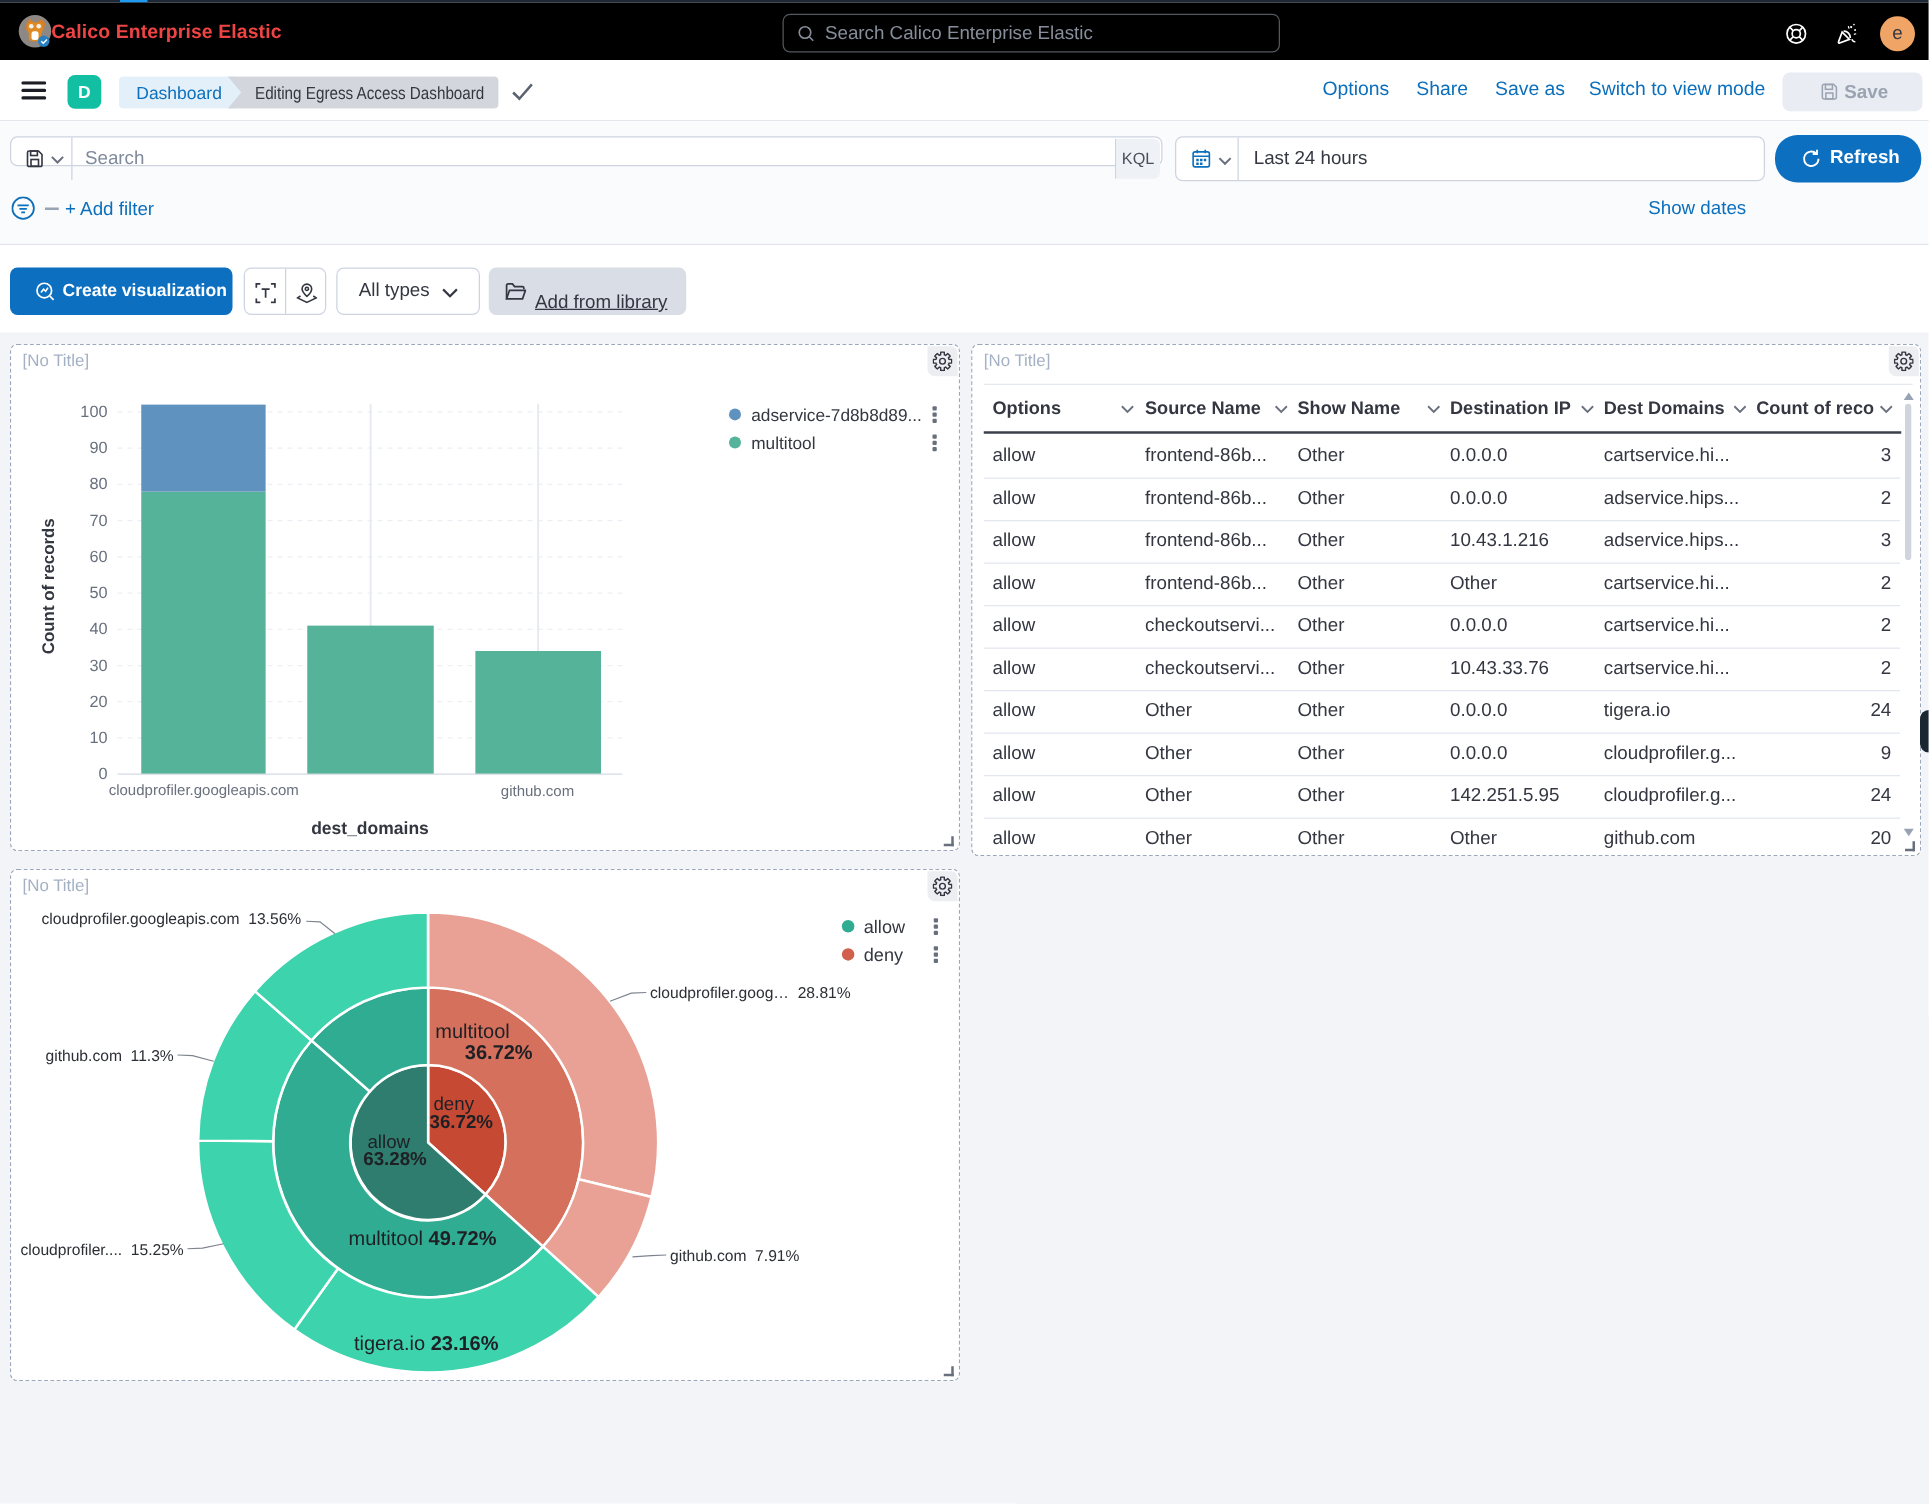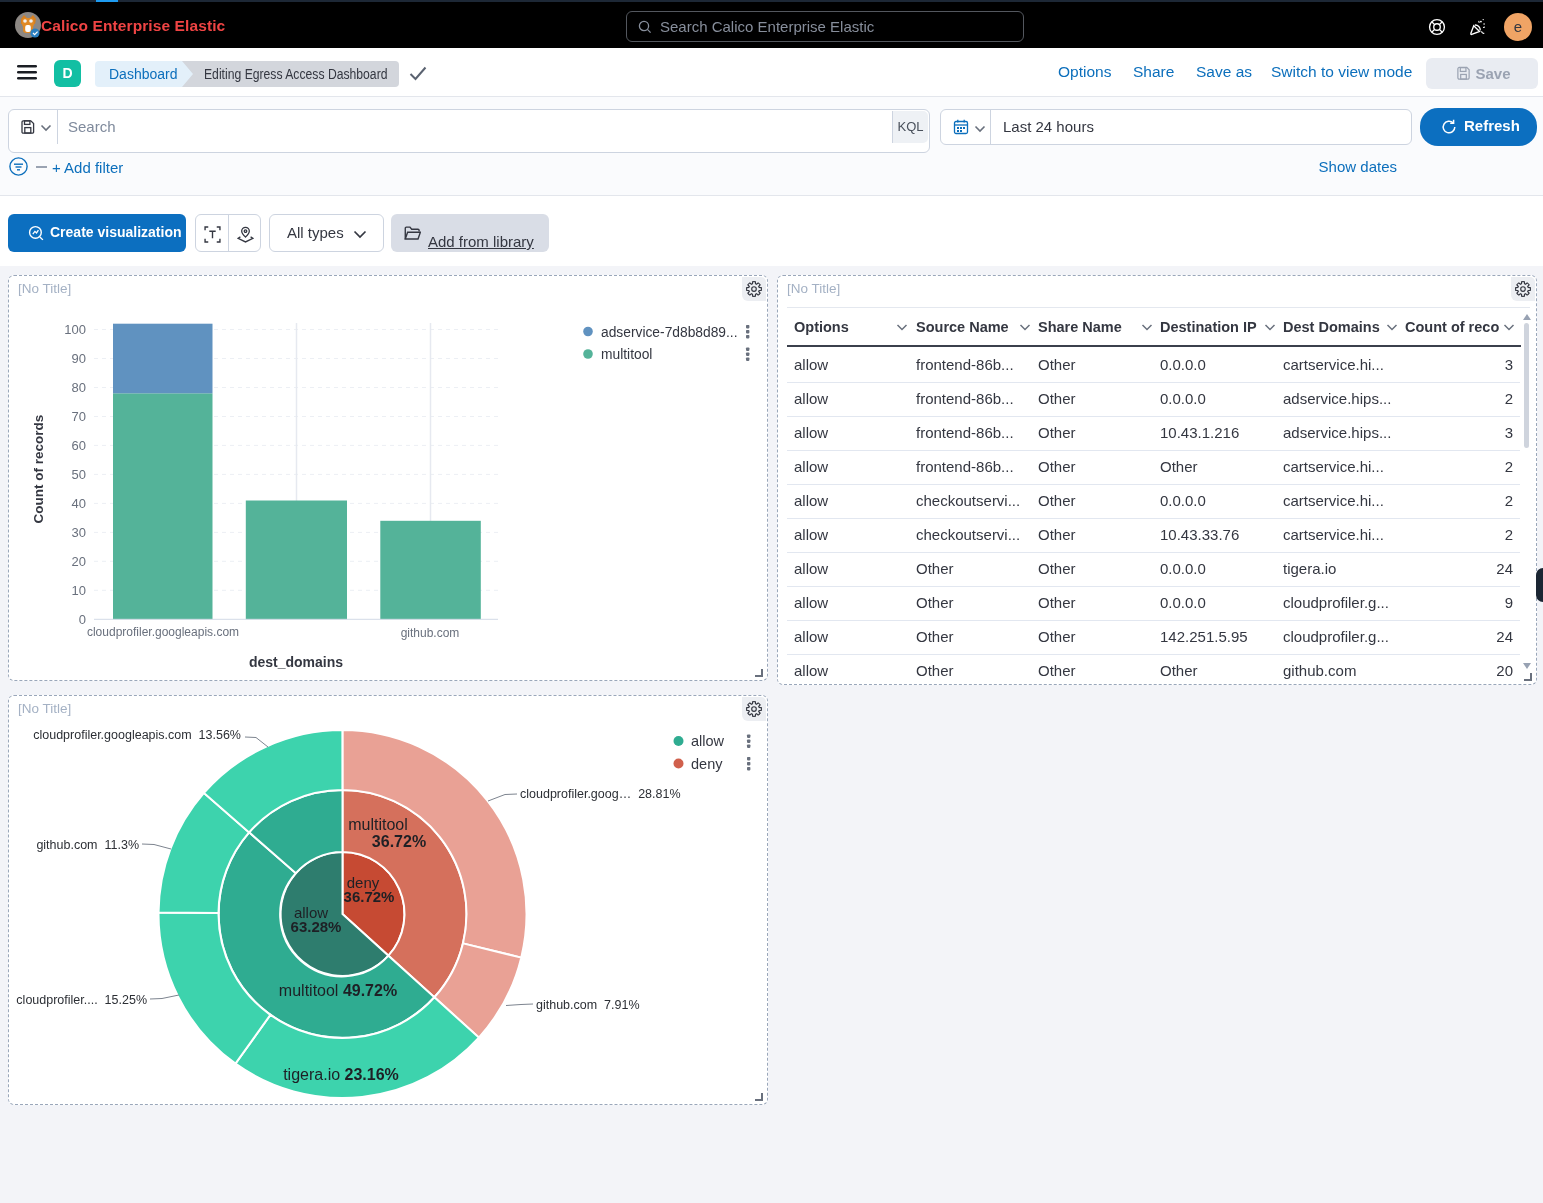--- a/index.html
+++ b/index.html
@@ -20,21 +20,21 @@
 #dbadge { left:54px; top:12px; width:27px; height:27px; border-radius:6px; background:#12bfa3; color:#fff; font-weight:bold; font-size:14px; text-align:center; line-height:27px; }
 .crumb1 { left:95px; top:13px; height:26px; background:#e3f0fa; color:#0c6fbc; font-size:14px; line-height:26px; padding:0 24px 0 14px; border-radius:4px 0 0 4px;
   clip-path: polygon(0 0, calc(100% - 13px) 0, 100% 50%, calc(100% - 13px) 100%, 0 100%); }
 .crumb2 { left:182px; top:13px; width:217px; height:26px; background:#d3d6dc; color:#343741; font-size:14px; line-height:26px; padding:0 0 0 22px; white-space:nowrap; overflow:hidden; border-radius:0 4px 4px 0;
   clip-path: polygon(0 0, 100% 0, 100% 100%, 0 100%, 11px 50%); }
 .navlink { top:15px; position:absolute; color:#0c6fbc; font-size:15.5px; }
 #savebtn { left:1426px; top:10px; width:112px; height:31px; background:#e9ecf2; border-radius:6px; color:#9ba3b2; font-size:15px; font-weight:bold; text-align:center; line-height:31px; }
 
 
 #qsection { left:0; top:97px; width:1543px; height:99px; background:#fafbfd; border-bottom:1px solid #e3e6ec; }
-#qbar { left:8px; top:12px; width:922px; height:44px; background:#fff; border:1px solid #cdd4e0; border-radius:6px; }
+#qbar { left:8px; top:12px; width:922px; height:24px; background:#fff; border:1px solid #cdd4e0; border-radius:6px; }
 #qleft { left:0; top:0; width:49px; height:34px; border-right:1px solid #cdd4e0; }
 #qph { left:59px; top:8px; color:#7f8a9c; font-size:15px; }
 #kql { right:1px; top:1px; width:36px; height:32px; background:#eef1f5; border-left:1px solid #cdd4e0; border-radius:0 5px 5px 0; color:#49505b; font-size:13px; text-align:center; line-height:32px; }
 #dpicker { left:940px; top:12px; width:472px; height:36px; background:#fff; border:1px solid #cdd4e0; border-radius:6px; }
 #dleft { left:0; top:0; width:50px; height:34px; border-right:1px solid #cdd4e0; }
 #dtext { left:62px; top:8px; color:#343741; font-size:15px; }
 #showdates { right:14px; top:8px; color:#0c6fbc; font-size:15px; position:absolute;margin-top:40px; }
 #refresh { left:1420px; top:11px; width:117px; height:38px; background:#0c6fc0; border-radius:18px; color:#fff; }
 #refresh span { position:absolute; left:44px; top:9px; font-size:15px; font-weight:bold; }
 #addfilter { left:52px; top:62px; color:#0c6fbc; font-size:15px; }
@@ -280,21 +280,21 @@
         </svg>
       </div>
     <div class="rsz"></div>
   </div>
   <div class="panel" id="panel2">
     <div class="ptitle">[No Title]</div>
 
     <div class="abs" style="left:9px;top:31px;width:743px;height:1px;background:#e4e8ef"></div>
     <div class="th" style="left:16px;top:43px">Options</div>
     <div class="th" style="left:138px;top:43px">Source Name</div>
-    <div class="th" style="left:260px;top:43px">Share Name</div>
+    <div class="th" style="left:260px;top:43px">Show Name</div>
     <div class="th" style="left:382px;top:43px">Destination IP</div>
     <div class="th" style="left:505px;top:43px">Dest Domains</div>
     <div class="th" style="left:627px;top:43px;max-width:94px;overflow:hidden">Count of recor</div>
     <svg class="abs" style="left:118px;top:48px" width="12" height="8" viewBox="0 0 12 8">
         <path d="M1.5 1 L6 5.5 L10.5 1" fill="none" stroke="#69707d" stroke-width="1.5"></path>
       </svg>
     <svg class="abs" style="left:241px;top:48px" width="12" height="8" viewBox="0 0 12 8">
         <path d="M1.5 1 L6 5.5 L10.5 1" fill="none" stroke="#69707d" stroke-width="1.5"></path>
       </svg>
     <svg class="abs" style="left:363px;top:48px" width="12" height="8" viewBox="0 0 12 8">

